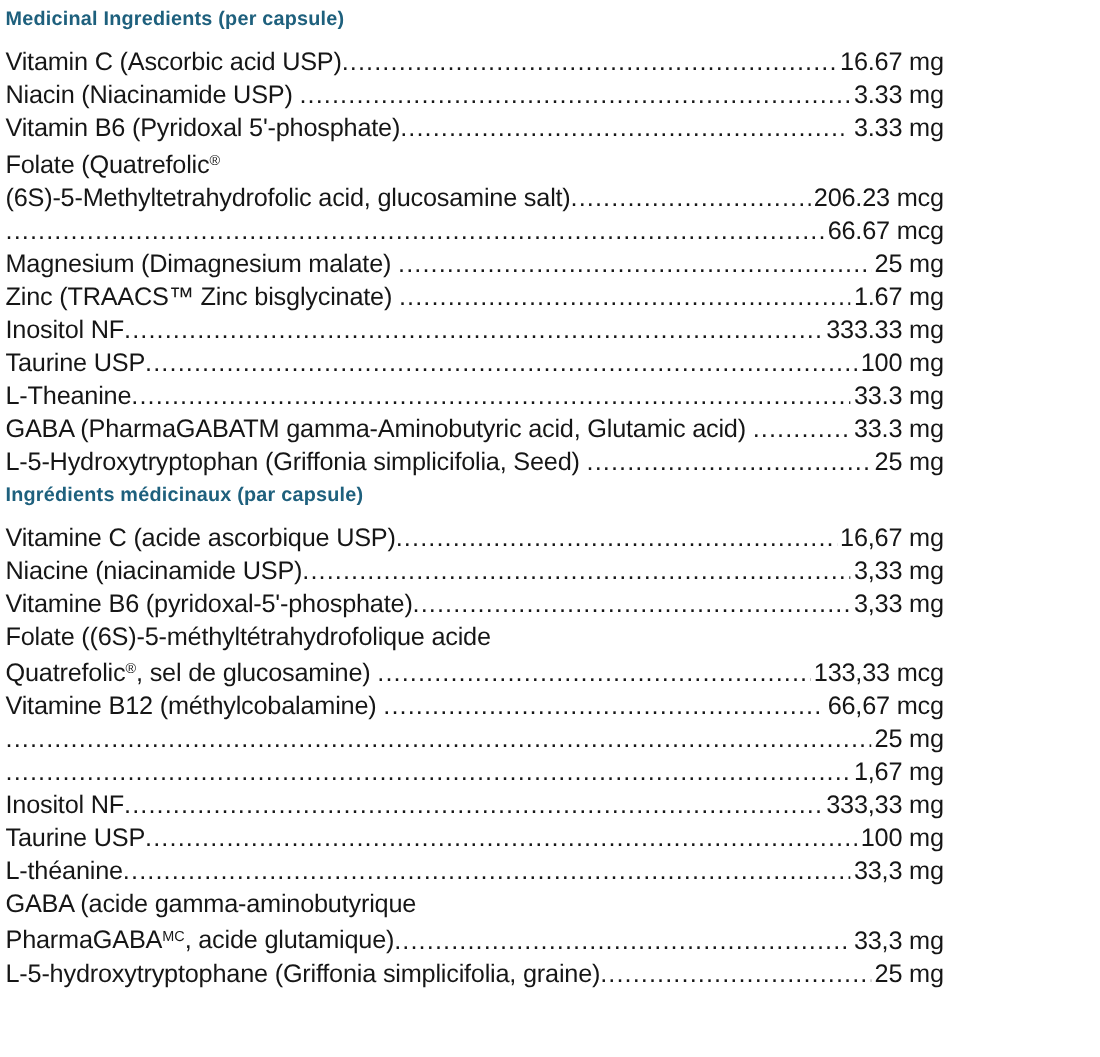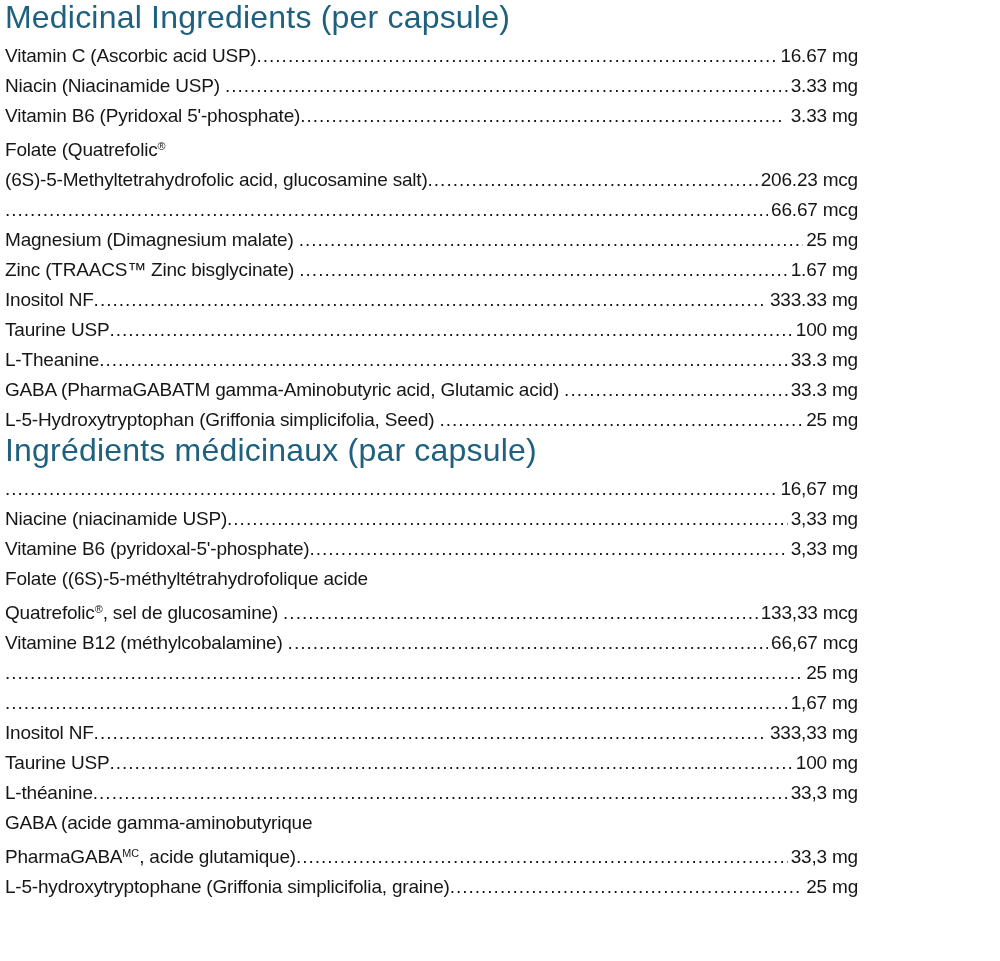--- a/index.html
+++ b/index.html
@@ -14,29 +14,29 @@
     color: #161616;
     overflow: hidden;
   }
   .label-panel {
     width: 853px;
     margin: 2px 0 0 5px;
   }
   .section { display: block; }
   .section + .section { }
   .section-title {
-    font-size: 32px;
-    font-weight: normal;
+    font-size: 18px;
+    font-weight: bold;
     color: #1e607d;
     line-height: 30px;
     margin: 0 0 9px 0;
     letter-spacing: 0.2px;
   }
   .rows {
-    font-size: 19px;
+    font-size: 23px;
     line-height: 30px;
     letter-spacing: -0.2px;
   }
   .row {
     display: flex;
     align-items: baseline;
     width: 100%;
   }
   .name { white-space: pre; flex: 0 0 auto; }
   .leader {
@@ -129,20 +129,21 @@
           <span class="leader">................................................................................................................................................................................................................................................</span>
           <span class="value">25 mg</span>
         </div>
       </div>
   </div>
 
   <div class="section">
     <h2 class="section-title">Ingrédients médicinaux (par capsule)</h2>
     <div class="rows">
         <div class="row">
+          <span class="name"><span>Vitamine C (acide ascorbique USP)</span></span>
           <span class="leader">................................................................................................................................................................................................................................................</span>
           <span class="value">16,67 mg</span>
         </div>
         <div class="row">
           <span class="name"><span>Niacine (niacinamide USP)</span></span>
           <span class="leader">................................................................................................................................................................................................................................................</span>
           <span class="value">3,33 mg</span>
         </div>
         <div class="row">
           <span class="name"><span>Vitamine B6 (pyridoxal-5'-phosphate)</span></span>

